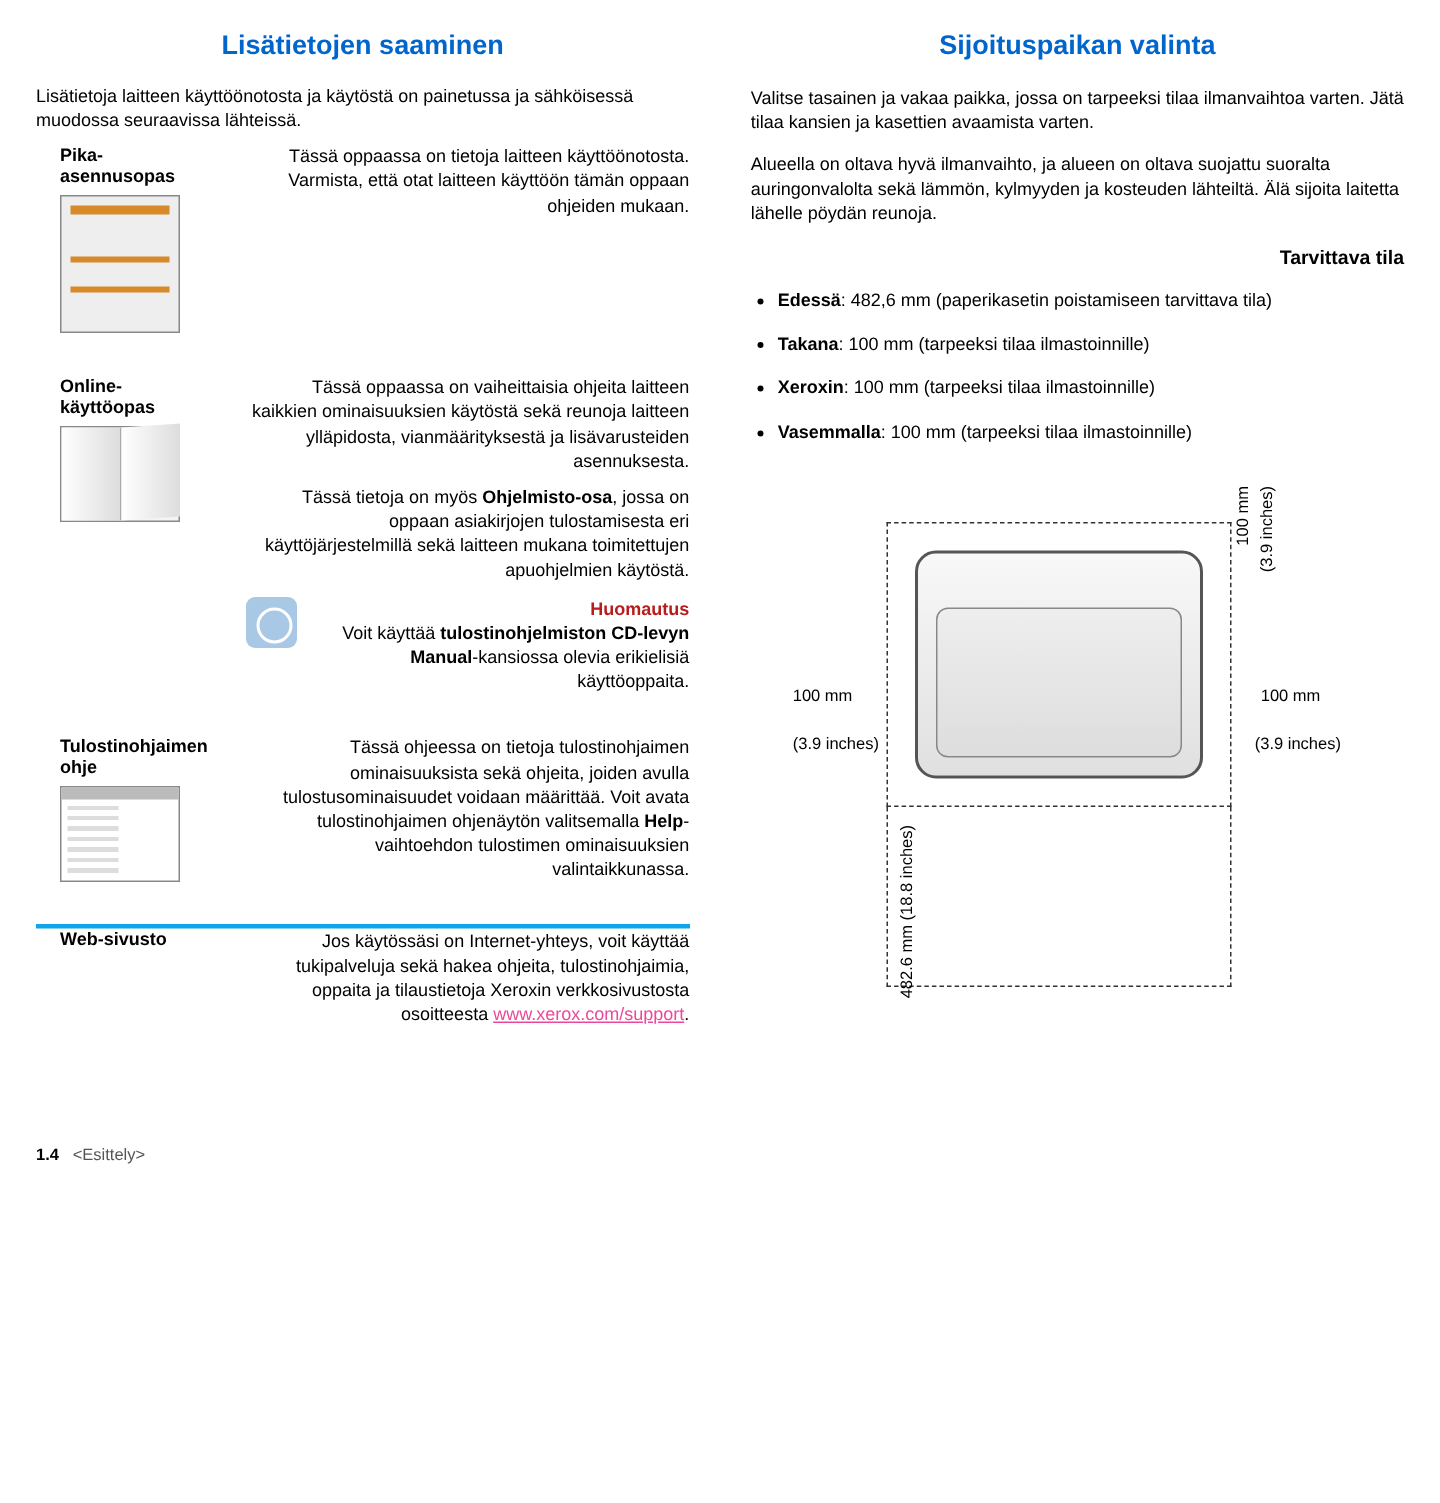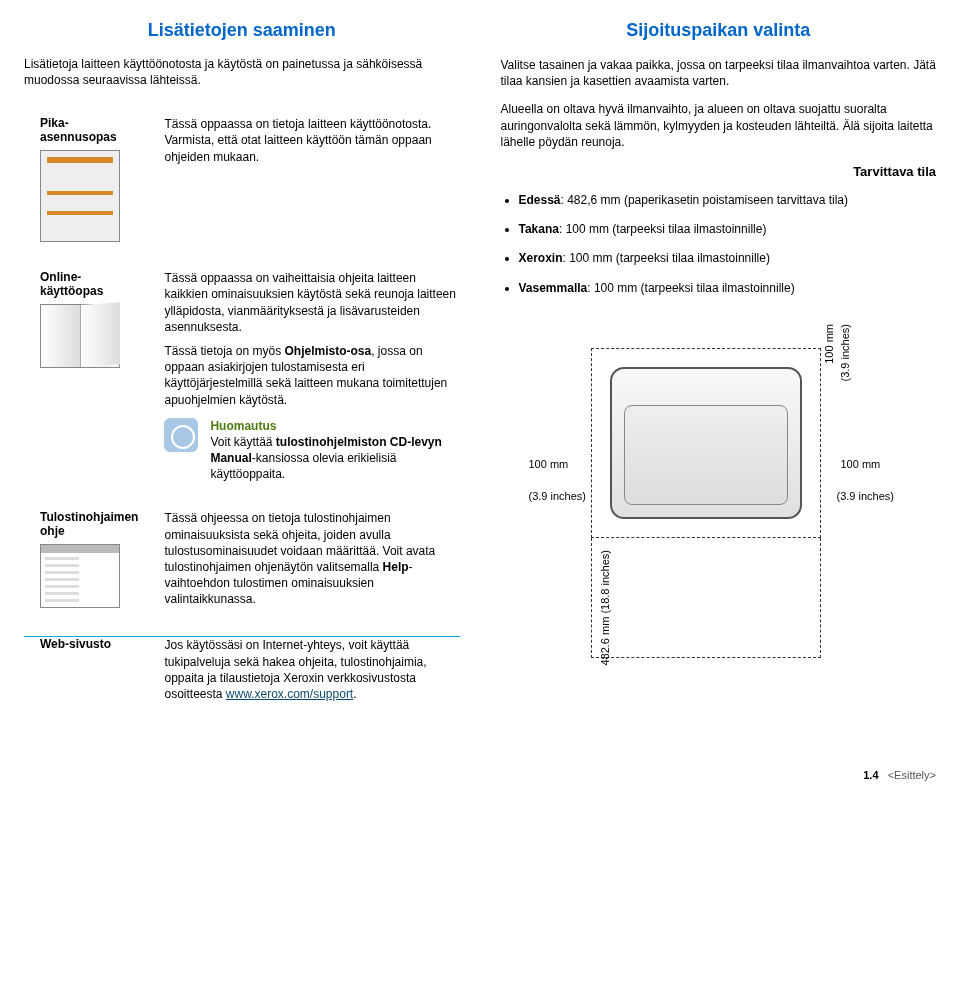--- a/index.html
+++ b/index.html
@@ -21,41 +21,42 @@
     min-width: 0;
   }
   h1 {
     font-size: 18px;
     font-weight: bold;
     color: #0066cc;
     text-align: center;
     margin: 0 0 16px 0;
   }
   .intro {
-    margin-bottom: 28px;
+    margin-bottom: 8px;
     line-height: 1.3;
   }
   table.guide {
     width: 100%;
     border-collapse: collapse;
   }
   table.guide td {
     vertical-align: top;
     padding: 0 0 28px 16px;
   }
   table.guide td.left {
     width: 120px;
     font-weight: bold;
     padding-right: 10px;
   }
   table.guide td.right {
     line-height: 1.35;
+    text-align: right;
   }
   .sep td {
-    border-top: 1px solid #0ea5e9;
+    border-top: 3px solid #0ea5e9;
     padding-top: 16px;
   }
   .thumb {
     margin-top: 6px;
     border: 1px solid #888;
     background: #f4f4f4;
     width: 80px;
     height: 50px;
   }
   .thumb.quick {
@@ -103,23 +104,23 @@
     position:absolute; left:0; top:0;
     width:34px; height:34px;
     background:#a8c8e6;
     border-radius:6px;
   }
   .note-icon::before{
     content:""; position:absolute; left:7px; top:7px; width:20px; height:20px;
     border:2px solid #fff; border-radius:50%;
   }
   .note-title {
-    color:#4d7c0f; font-weight:bold;
-  }
-  a.link { color:#0c4a6e; text-decoration:underline; }
+    color:#b91c1c; font-weight:bold;
+  }
+  a.link { color:#ec4899; text-decoration:underline; }
   
   .rcol p { line-height:1.35; margin:0 0 12px 0; }
   .rcol h2 { font-size:13px; font-weight:bold; margin:14px 0 6px 0;text-align:right; }
   .rcol ul { margin:0; padding-left:18px; }
   .rcol li { margin-bottom:6px; line-height:1.35;margin-top:13px; }
   .diagram {
     margin-top:22px;
     position:relative;
     height:350px;
   }
@@ -157,22 +158,22 @@
     border:1.5px dashed #333;
     border-top:none;
   }
   .dim-100-left  { left:28px;  top:140px; }
   .dim-100-right { left:340px; top:140px; }
   .dim-39-left   { left:28px;  top:172px; }
   .dim-39-right  { left:336px; top:172px; }
   .dim-100-top   { left:322px; top:6px; }
   .dim-39-top    { left:338px; top:6px; }
   .footer {
-    text-align:right;
-    margin-top:39px;
+    text-align:left;
+    margin-top:52px;
     font-size:11px;
   }
   .footer .chap { color:#555; }
 </style>
 </head>
 <body>
 
 <div class="columns">
   <div class="col">
     <h1>Lisätietojen saaminen</h1>

